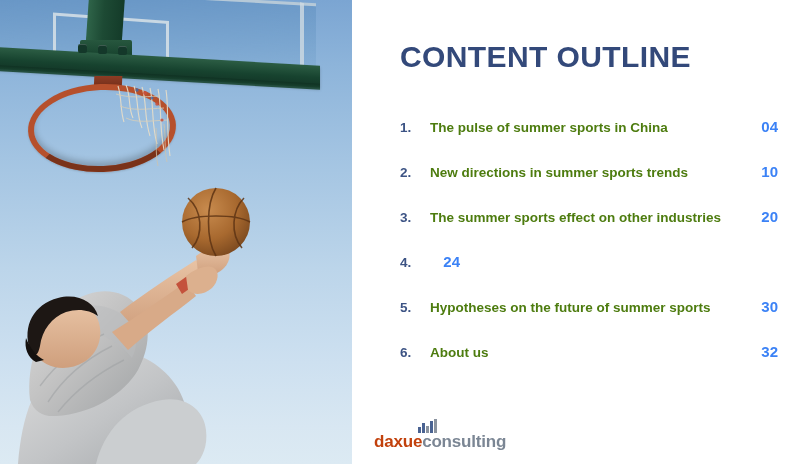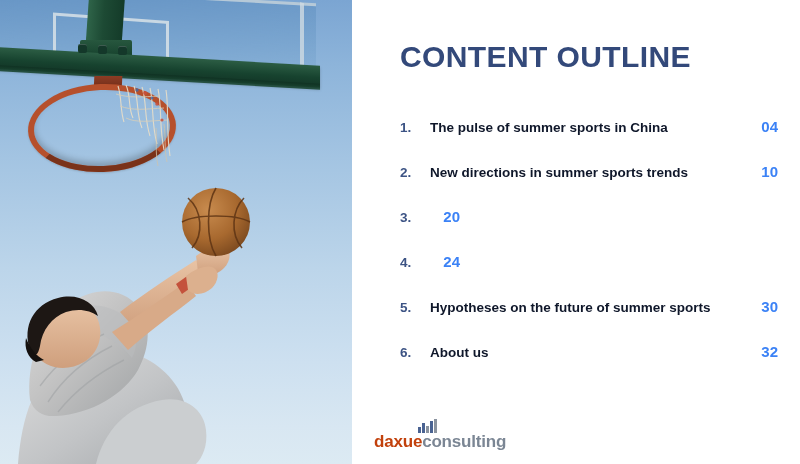--- a/index.html
+++ b/index.html
@@ -170,21 +170,21 @@
     width:30px;
     flex:0 0 30px;
     font-size:13.5px;
     font-weight:bold;
     color:#3c5384;
   }
   .toc-label {
     flex:1;
     font-size:13.5px;
     font-weight:bold;
-    color:#0f172a;
+    color:#4d7c0f;
     white-space:nowrap;
   }
   .toc-page {
     width:30px;
     flex:0 0 30px;
     text-align:right;
     font-size:15px;
     font-weight:bold;
     color:#3b82f6;
   }
@@ -367,20 +367,21 @@
       </div>
 
       <div class="toc-row">
         <span class="toc-num">2.</span>
         <span class="toc-label">New directions in summer sports trends</span>
         <span class="toc-page">10</span>
       </div>
 
       <div class="toc-row">
         <span class="toc-num">3.</span>
+        <span class="toc-label">The summer sports effect on other industries</span>
         <span class="toc-page">20</span>
       </div>
 
       <div class="toc-row">
         <span class="toc-num">4.</span>
         <span class="toc-page">24</span>
       </div>
 
       <div class="toc-row">
         <span class="toc-num">5.</span>

